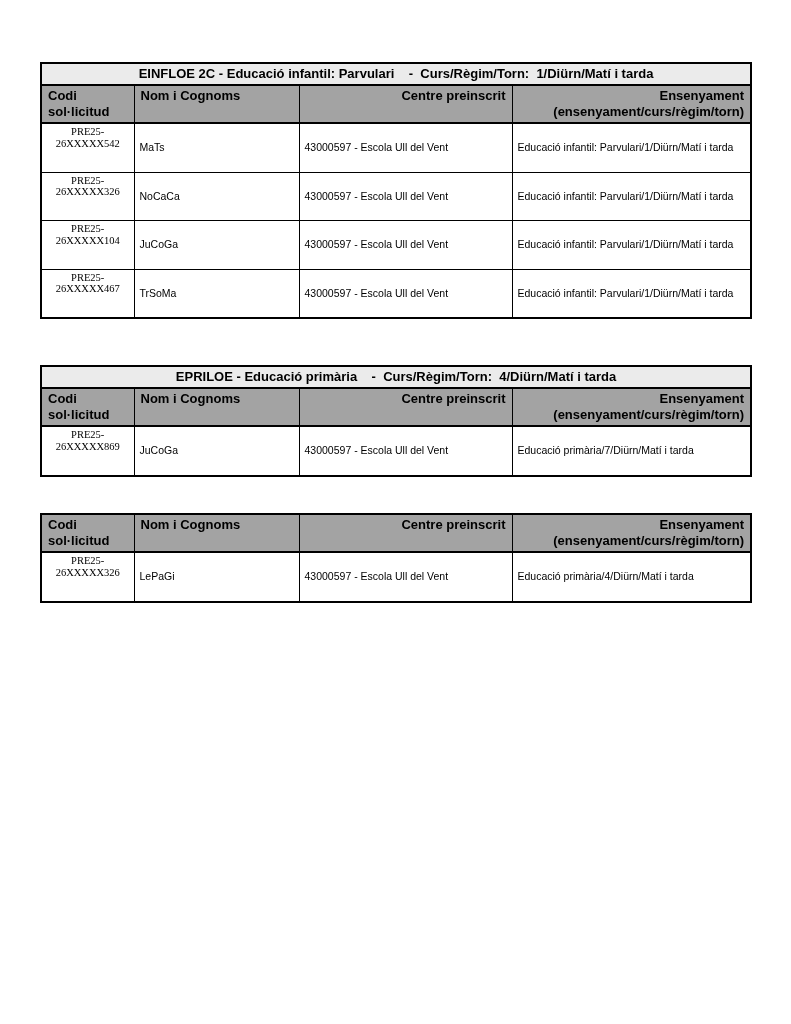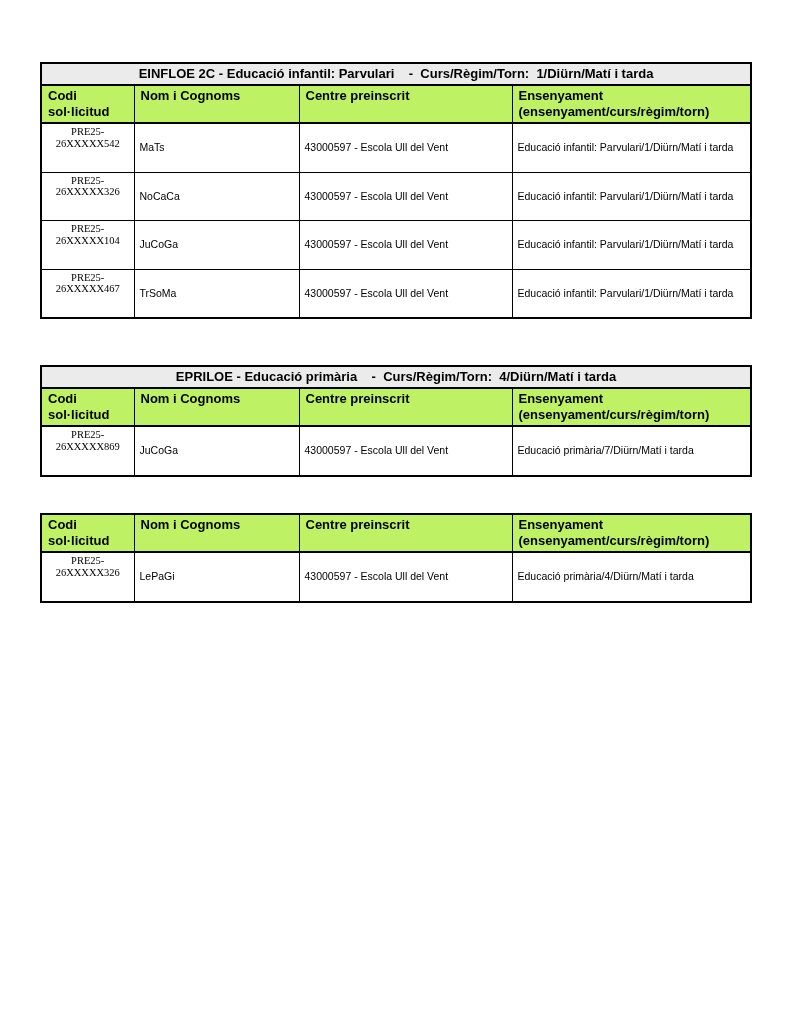--- a/index.html
+++ b/index.html
@@ -38,31 +38,31 @@
     font-size: 13px;
     font-weight: bold;
     text-align: center;
     padding: 2px 20px;
     white-space: pre;
     line-height: 1.2;
   }
   .header-row th {
     border: 1px solid #000000;
     border-bottom: 2px solid #000000;
-    background: #bef264;
+    background: #a3a3a3;
     font-size: 13px;
     font-weight: bold;
     vertical-align: top;
     padding: 2px 6px;
     line-height: 1.25;
   }
   .header-row th.h-codi,
   .header-row th.h-nom { text-align: left; }
   .header-row th.h-centre,
-  .header-row th.h-ens { text-align: left; }
+  .header-row th.h-ens { text-align: right; }
 
   tbody td {
     border: 1px solid #000000;
     font-size: 10.5px;
     line-height: 1.1;
     vertical-align: top;
     padding: 18px 5px;
   }
   td.cell-codi {
     text-align: center;

